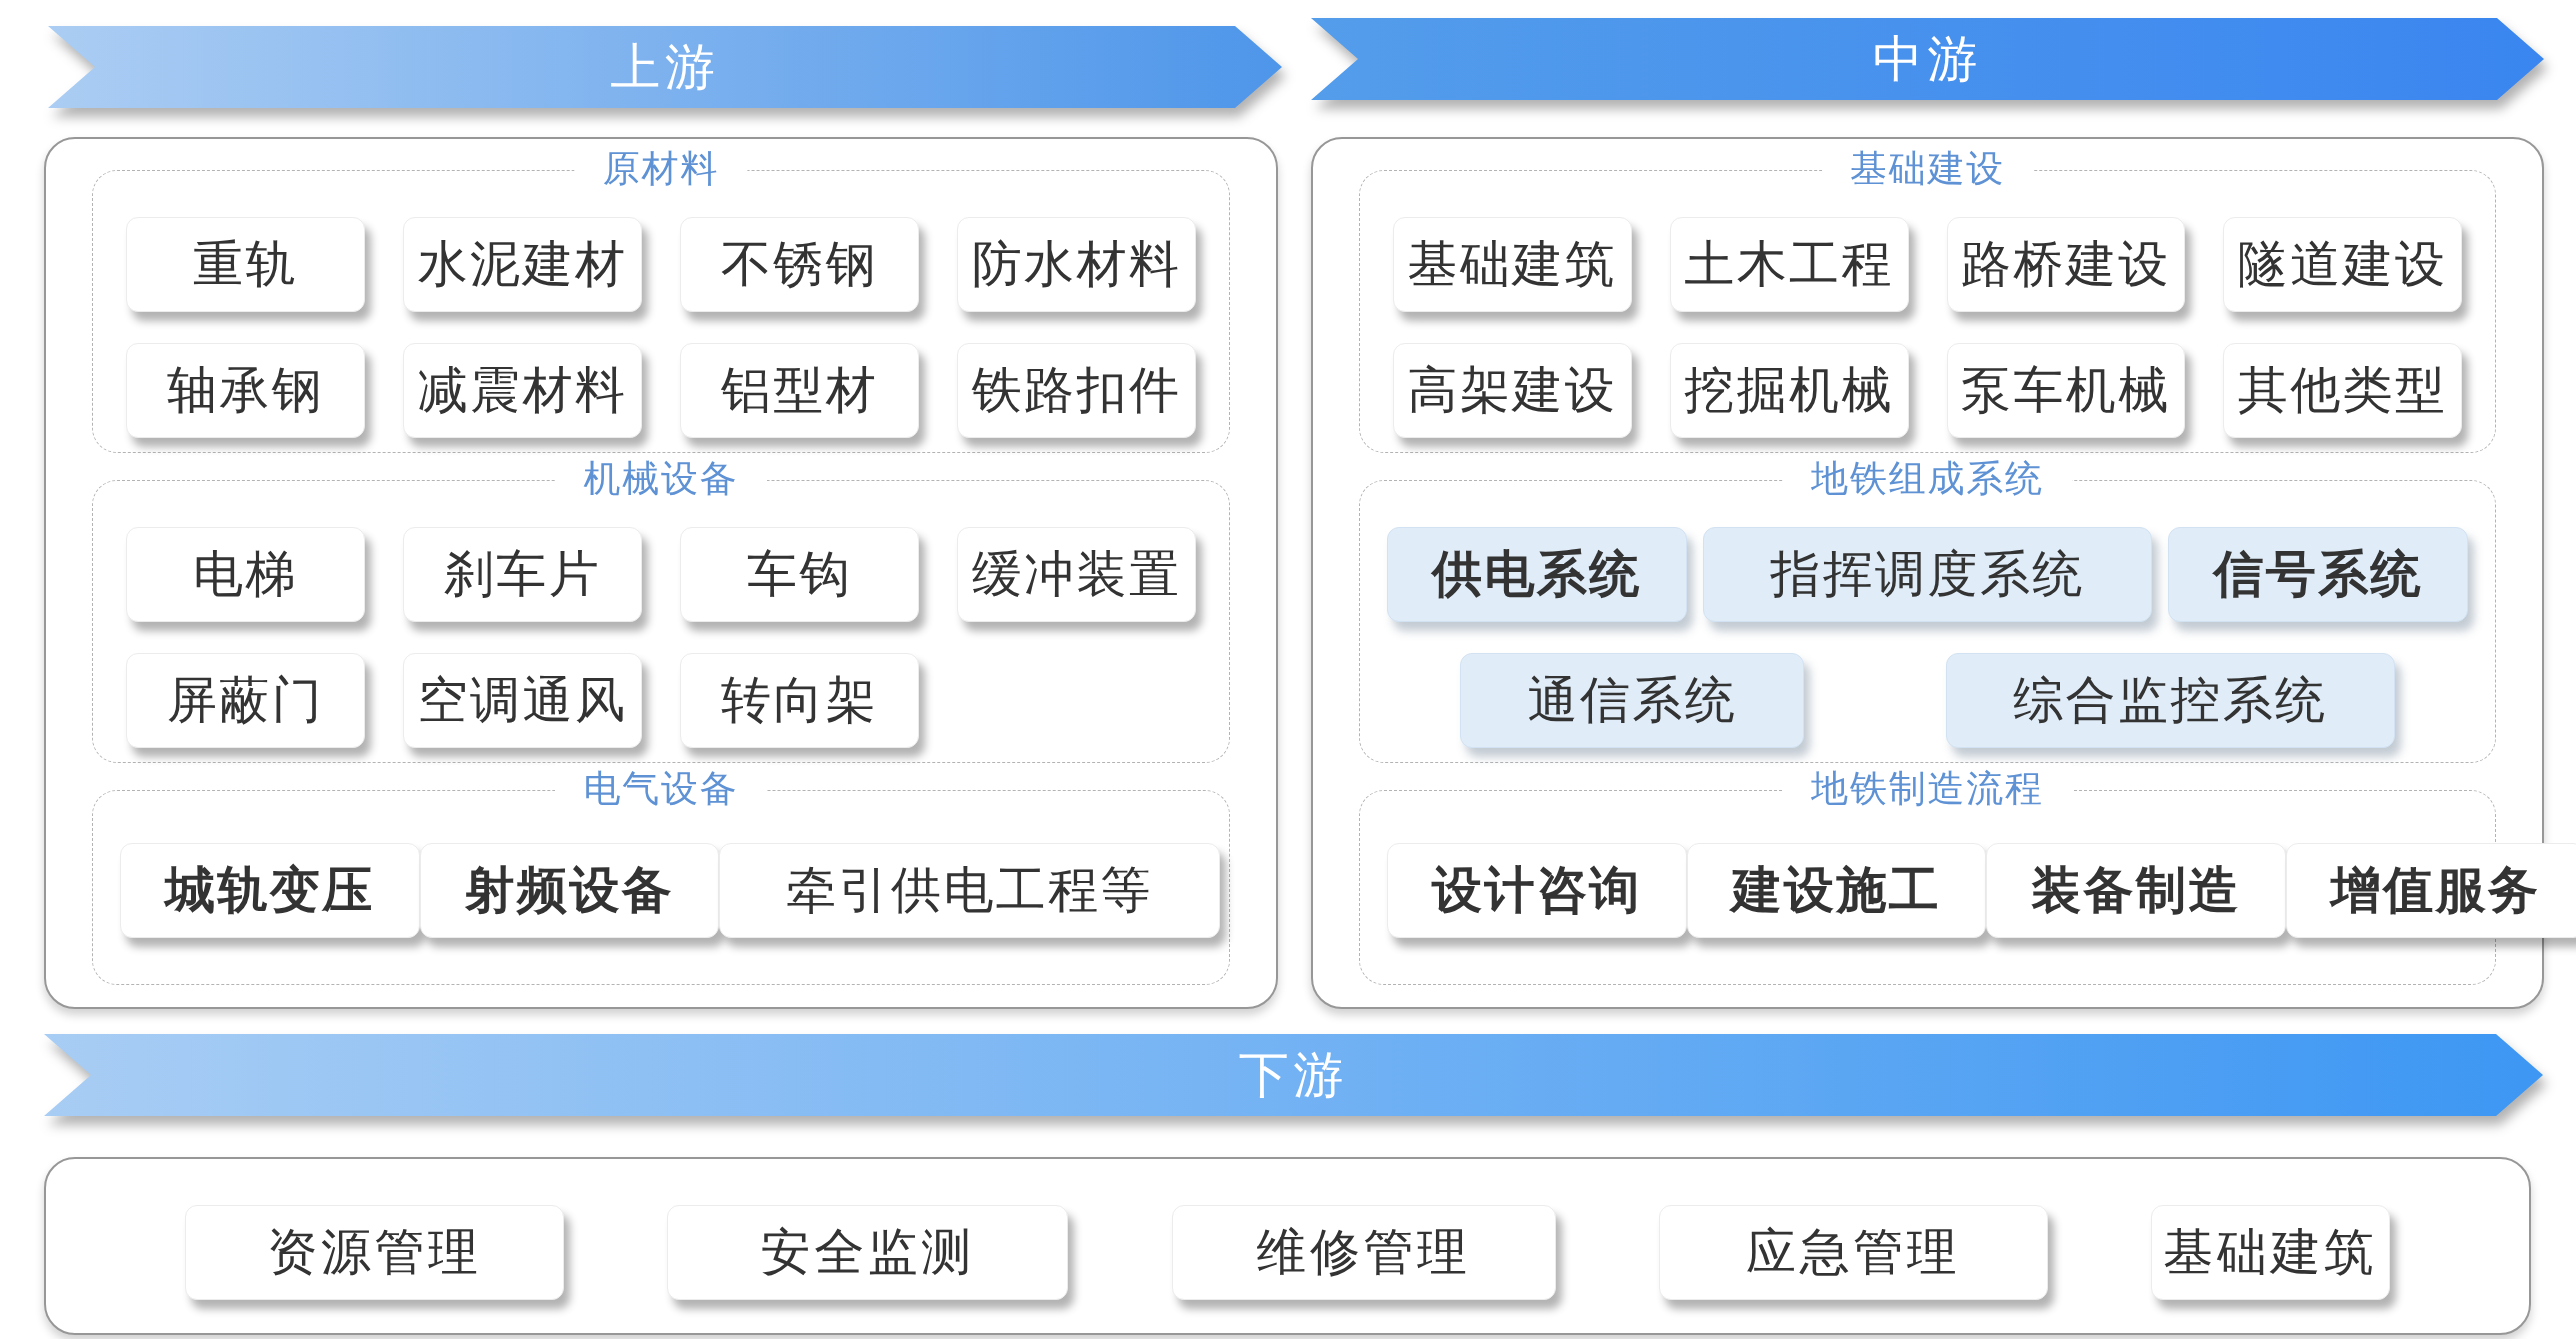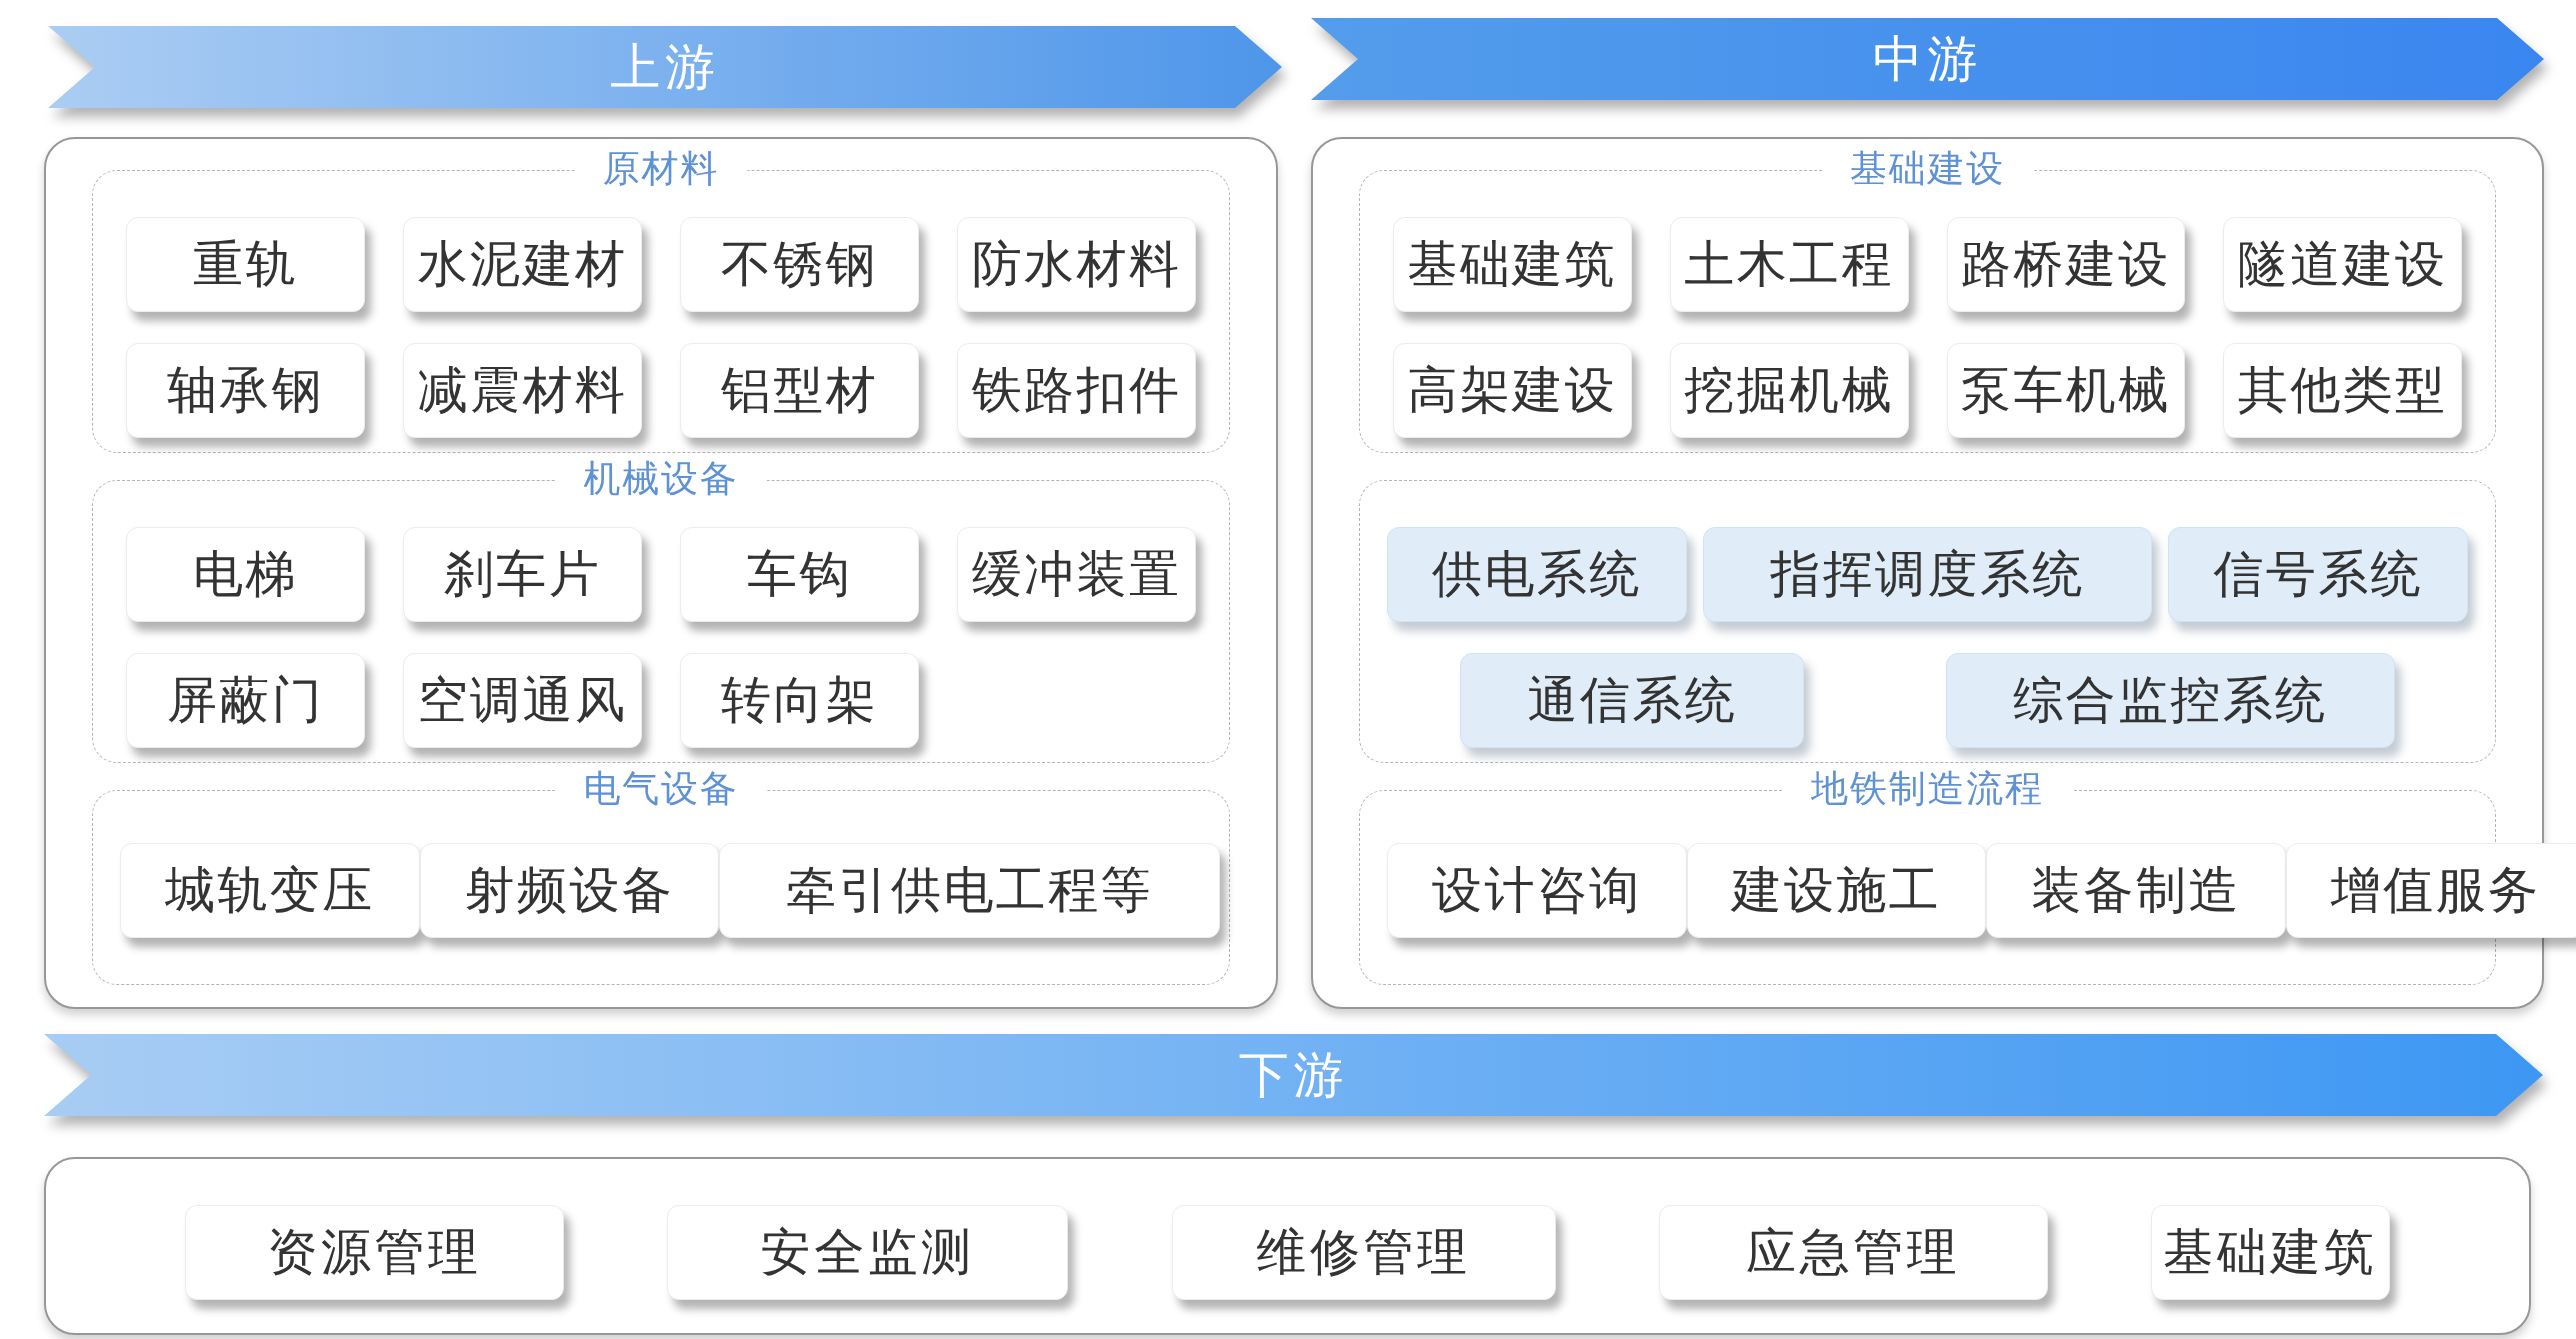--- a/index.html
+++ b/index.html
@@ -52,21 +52,21 @@
   .sec-row.center{justify-content:center;gap:142px;padding:31px 27px 0;}
   .sec-row.single{justify-content:space-between;padding:52px 27px 0;}
   
   .chip{
     background:#ffffff;border:1.2px solid #ececec;border-radius:12px;
     box-shadow:6px 9px 8.3px rgba(0,0,0,0.30);
     display:flex;align-items:center;justify-content:center;
     height:95px;font-size:50px;color:#333333;letter-spacing:2.4px;white-space:nowrap;
     box-sizing:border-box;
   }
-  .chip.pad{padding:0 44px;}
+  .chip.pad{padding:0 44px;font-weight:bold;}
   .chip.wide{padding:0 66px;}
   .chip.blue{
     background:#e0edf9;border-color:#d2e2f2;
     box-shadow:6px 9px 9.5px rgba(96,118,140,0.38);
   }
   .panel.bottom .chip{letter-spacing:3.6px;}
   .panel.bottom .chip:nth-child(1){width:379px;}
   .panel.bottom .chip:nth-child(2){width:401px;}
   .panel.bottom .chip:nth-child(3){width:384px;}
   .panel.bottom .chip:nth-child(4){width:389px;}
@@ -137,20 +137,21 @@
         <div class="chip">路桥建设</div>
         <div class="chip">隧道建设</div>
         <div class="chip">高架建设</div>
         <div class="chip">挖掘机械</div>
         <div class="chip">泵车机械</div>
         <div class="chip">其他类型</div>
       </div>
     </div>
 
     <div class="sec rows2">
+      <span class="sec-title">地铁组成系统</span>
       <div class="sec-row between">
         <div class="chip blue pad">供电系统</div>
         <div class="chip blue wide">指挥调度系统</div>
         <div class="chip blue pad">信号系统</div>
       </div>
       <div class="sec-row center">
         <div class="chip blue wide">通信系统</div>
         <div class="chip blue wide">综合监控系统</div>
       </div>
     </div>

